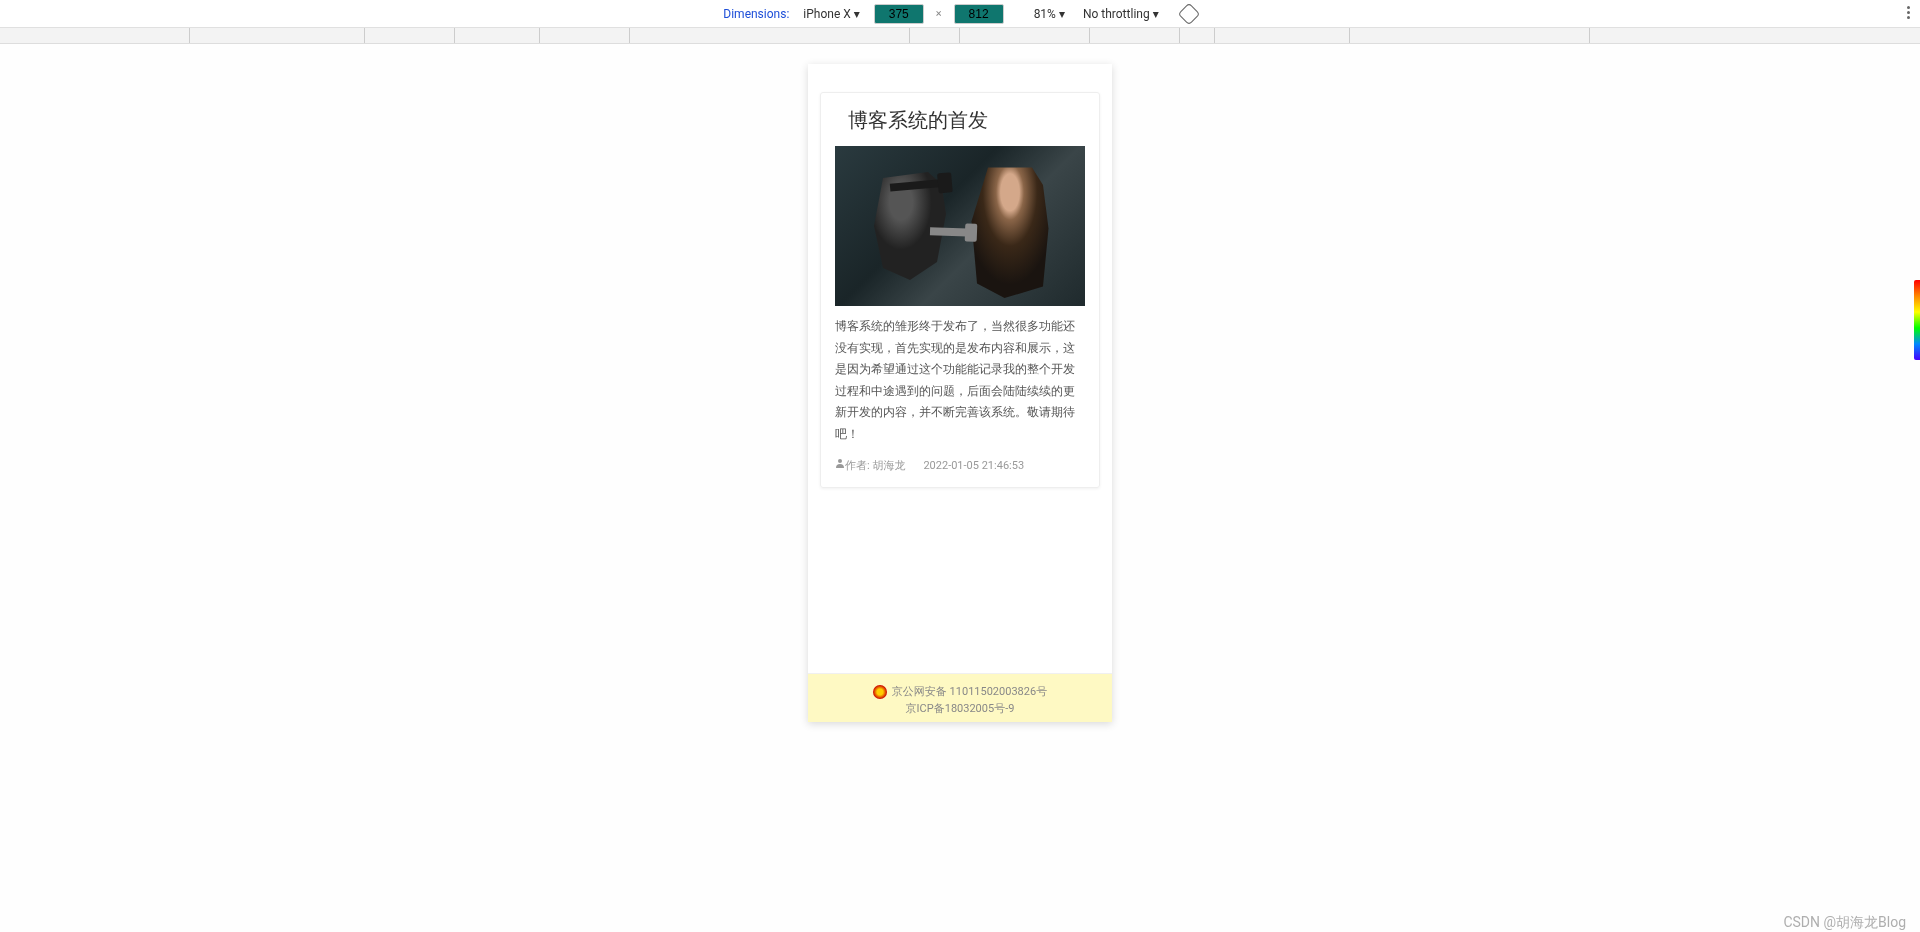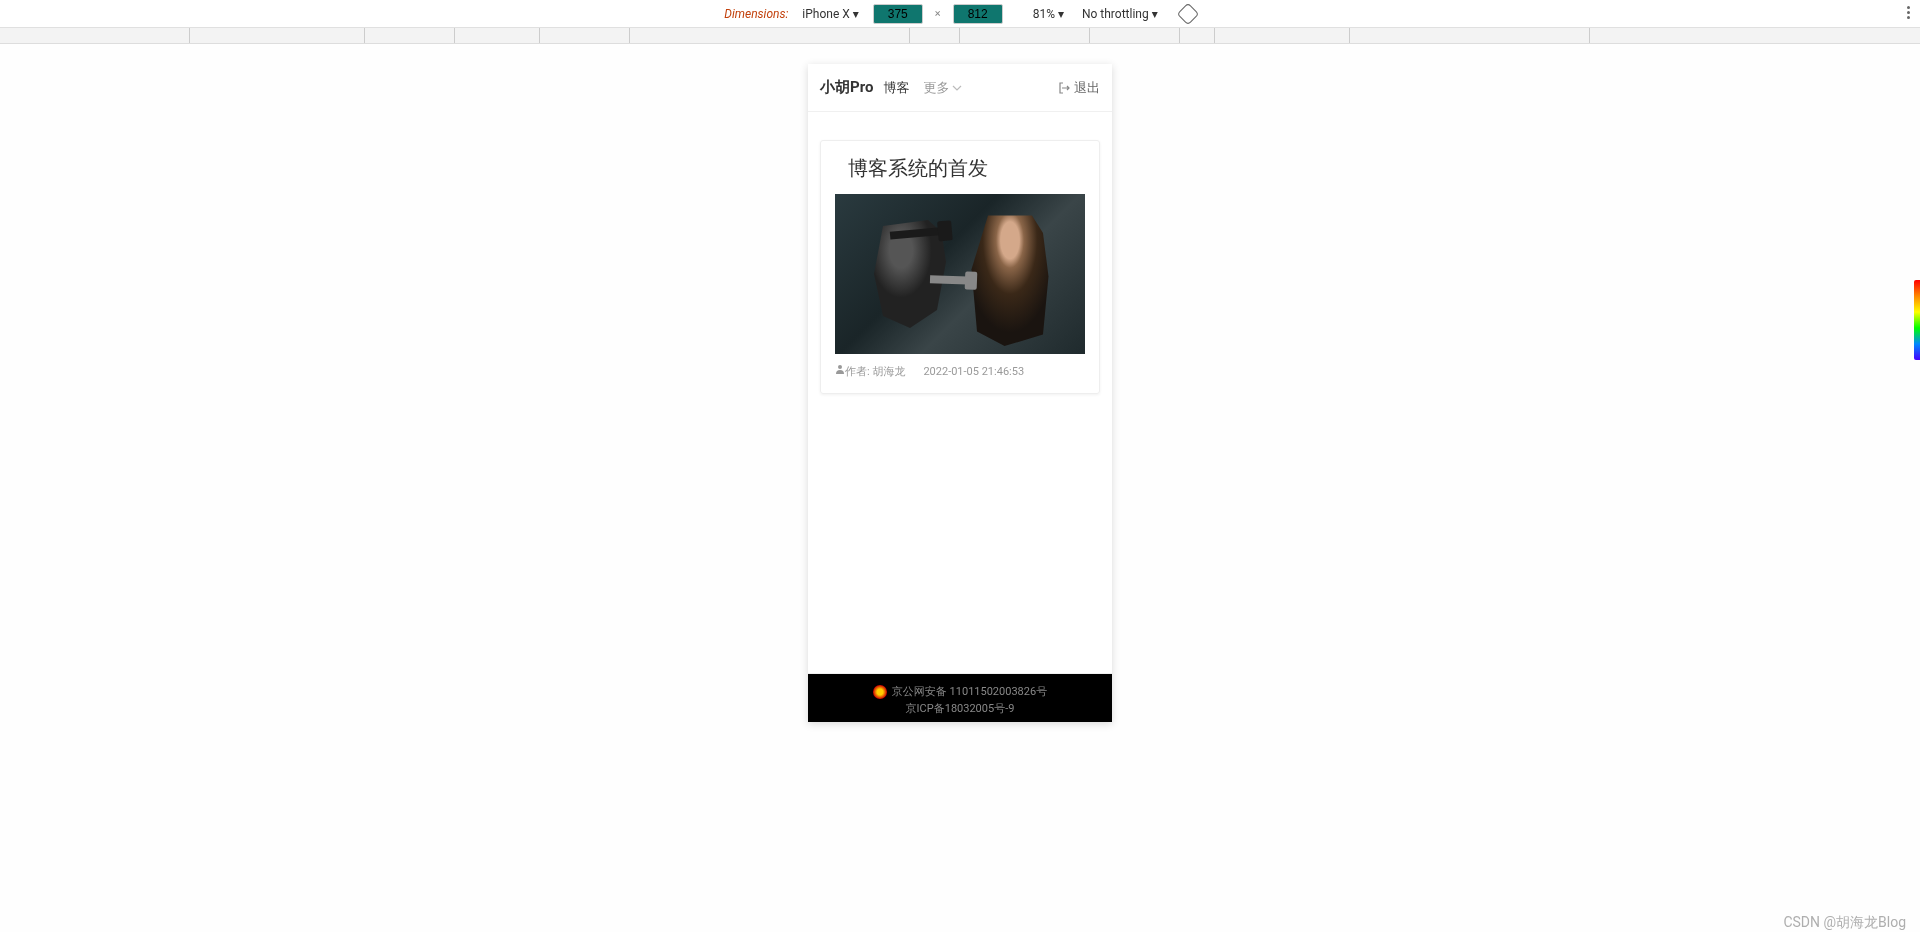--- a/index.html
+++ b/index.html
@@ -11,21 +11,21 @@
       background: #fff;
       border-bottom: 1px solid #e0e0e0;
       display: flex;
       align-items: center;
       justify-content: center;
       font-size: 12px;
       color: #333;
       position: relative;
     }
     .devtools-center { display: flex; align-items: center; gap: 10px; }
-    .tb-label { color: #c2410c; font-style: italic; }
+    .tb-label { color: #1d4ed8; }
     .tb-select { cursor: pointer; padding: 2px 4px; }
     .tb-input {
       width: 50px; height: 20px; border: 1px solid #ccc; text-align: center;
       font-size: 12px; background: #0f766e; border-radius: 2px;
     }
     .tb-x { color: #888; font-size: 11px; margin: 0 2px; }
     .tb-rotate {
       width: 16px; height: 16px; border: 1.5px solid #666; border-radius: 4px;
       transform: rotate(45deg); display: inline-block; margin-left: 8px; cursor: pointer;
       position: relative;
@@ -111,21 +111,21 @@
     .gun2::after { content: ''; position: absolute; right: -2px; top: -5px; width: 12px; height: 18px; background: #888; border-radius: 2px; }
     
     .post-excerpt { font-size: 12px; color: #555; line-height: 1.8; margin-bottom: 12px; }
     .post-meta { font-size: 11px; color: #999; display: flex; gap: 18px; align-items: center; }
     .post-meta span { display: flex; align-items: flex-start; }
     .post-meta svg { width: 10px; height: 10px; fill: #999; }
     
     .app-footer {
       position: absolute; bottom: 0; left: 0; right: 0;
       padding: 10px 0 6px; text-align: center; font-size: 11px; color: #888;
-      border-top: 1px solid #f0f0f0; background: #000000;
+      border-top: 1px solid #f0f0f0; background: #fef9c3;
     }
     .footer-line { display: flex; align-items: center; justify-content: center; gap: 5px; margin-bottom: 2px; }
     .badge-icon { width: 14px; height: 14px; background: radial-gradient(circle, #ffcc00 30%, #cc0000 70%); border-radius: 50%; display: inline-block; }
     
     
     .color-bar {
       position: fixed; right: 0; top: 280px; width: 6px; height: 80px;
       background: linear-gradient(to bottom, #ff0000, #ff8800, #ffff00, #00ff00, #0088ff, #4400ff);
       border-radius: 2px 0 0 2px;
     }
@@ -168,47 +168,30 @@
   <div class="ruler-tick" style="width:130px"></div>
   <div class="ruler-tick" style="width:90px"></div>
   <div class="ruler-tick" style="width:35px"></div>
   <div class="ruler-tick" style="width:135px"></div>
   <div class="ruler-tick" style="width:240px"></div>
 </div>
 
 <div class="viewport-area">
   <div class="device-frame">
 
-    <div class="app-header">
-      <span class="app-logo">小胡Pro</span>
-      <div class="app-nav">
-        <span class="nav-item">博客</span>
-        <span class="nav-more">
-          <span>更多</span>
-          <svg viewBox="0 0 10 10">
-              <path d="M1 3 L5 7 L9 3" stroke="#bbb" stroke-width="1.2" fill="none"></path>
-            </svg>
-        </span>
-      </div>
-      <span class="app-logout">
-        <svg viewBox="0 0 12 12">
-            <path d="M5 1 H2 V11 H5 M4 6 H11 M9 4 L11 6 L9 8" stroke="#888" stroke-width="1.2" fill="none"></path>
-          </svg>
-        <span>退出</span>
-      </span>
-    </div>
 
     <div class="app-body">
 
       <div class="post-card">
         <div class="post-title">博客系统的首发</div>
         <div class="post-image">
           <div class="gun1"></div>
           <div class="gun2"></div>
         </div>
+        <div class="post-excerpt">博客系统的雏形终于发布了，当然很多功能还没有实现，首先实现的是发布内容和展示，这是因为希望通过这个功能能记录我的整个开发过程和中途遇到的问题，后面会陆陆续续的更新开发的内容，并不断完善该系统。敬请期待吧！</div>
         <div class="post-meta">
           <span>
             <svg viewBox="0 0 10 10">
                 <circle cx="5" cy="3" r="2"></circle>
                 <path d="M1 10 Q1 6 5 6 Q9 6 9 10 Z"></path>
               </svg>
             <span>作者: 胡海龙</span>
           </span>
           <span>2022-01-05 21:46:53</span>
         </div>

